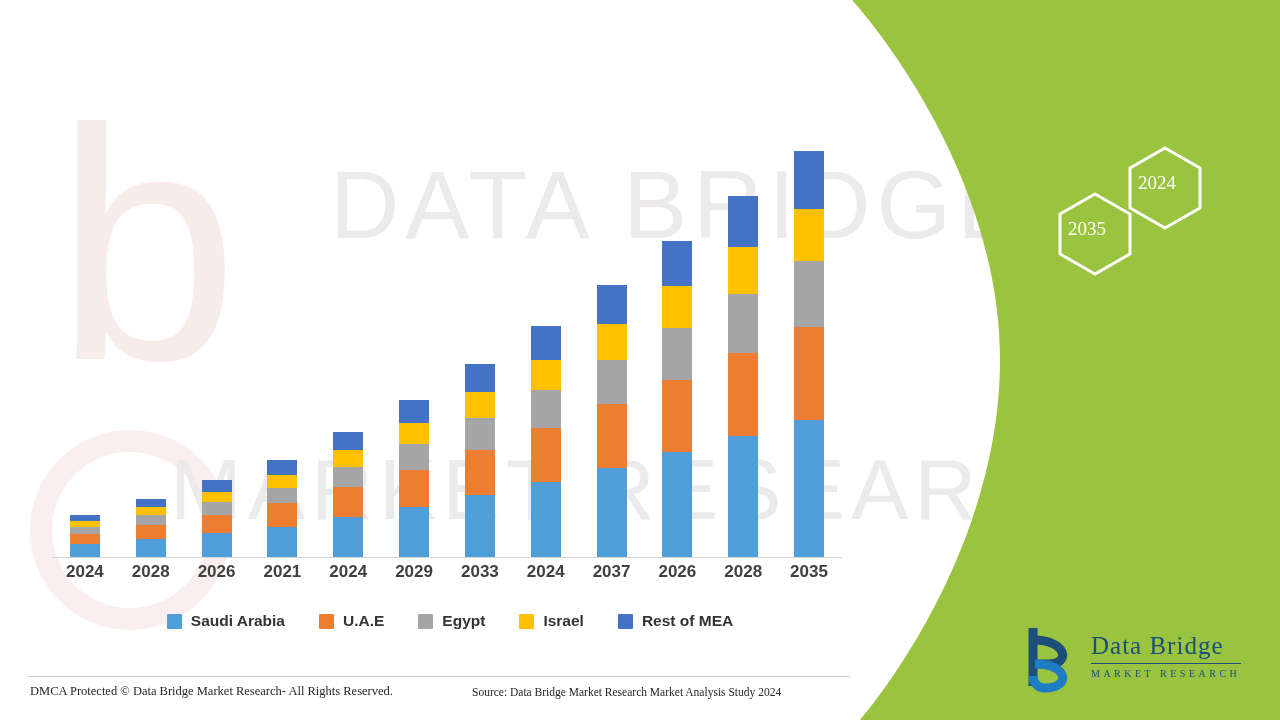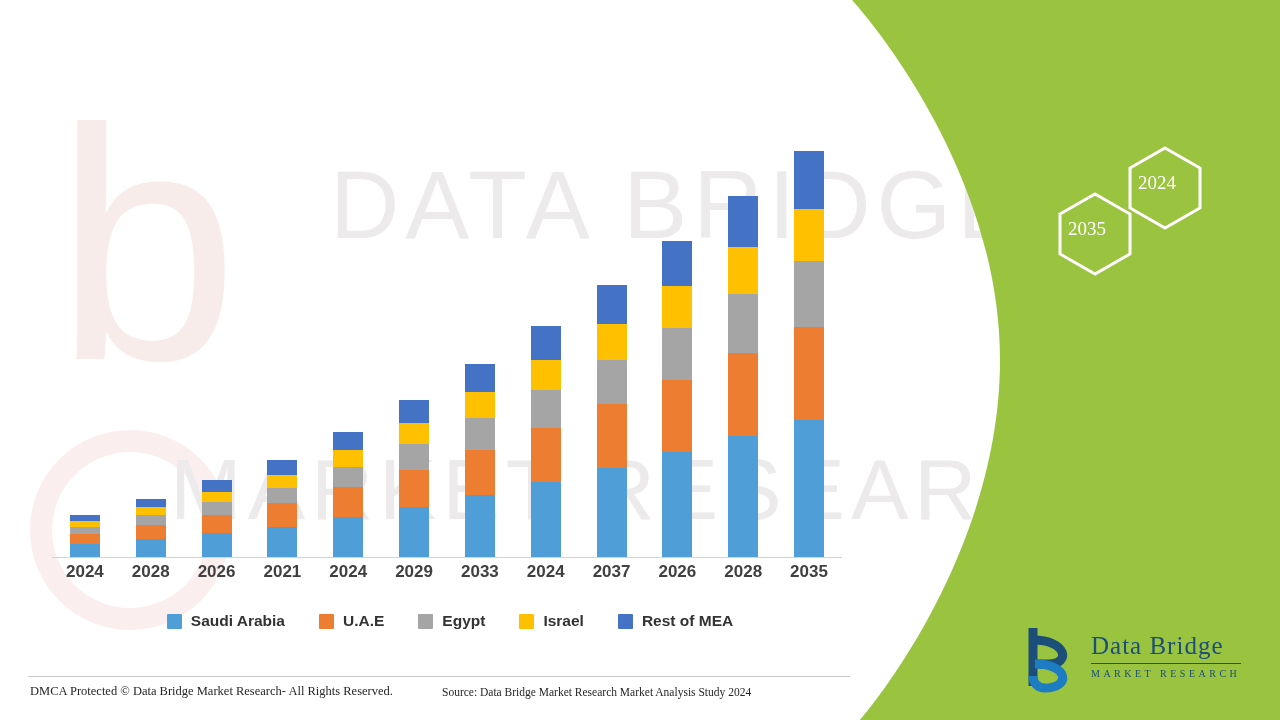--- a/index.html
+++ b/index.html
@@ -97,21 +97,21 @@
   .legend-label { font-size: 15.5px; color: #333; font-weight: bold; font-family: "Liberation Sans", sans-serif; }
 
   
   .footer-rule { position: absolute; left: 28px; top: 676px; width: 822px; height: 1px; background: #c9c9c9; }
   .footer-left {
     position: absolute; left: 30px; top: 684px; font-size: 12.5px; color: #262626;
     font-family: "Liberation Serif", serif;
     text-align: right;
   }
   .footer-right {
-    position: absolute; left: 442px; top: 686px; font-size: 11.5px; color: #262626;
+    position: absolute; left: 472px; top: 686px; font-size: 11.5px; color: #262626;
     font-family: "Liberation Serif", serif;
   }
 </style>
 </head>
 <body>
 
 <div id="page">
 
   <div class="wm-wrap">
     <div class="wm-b">b</div>

